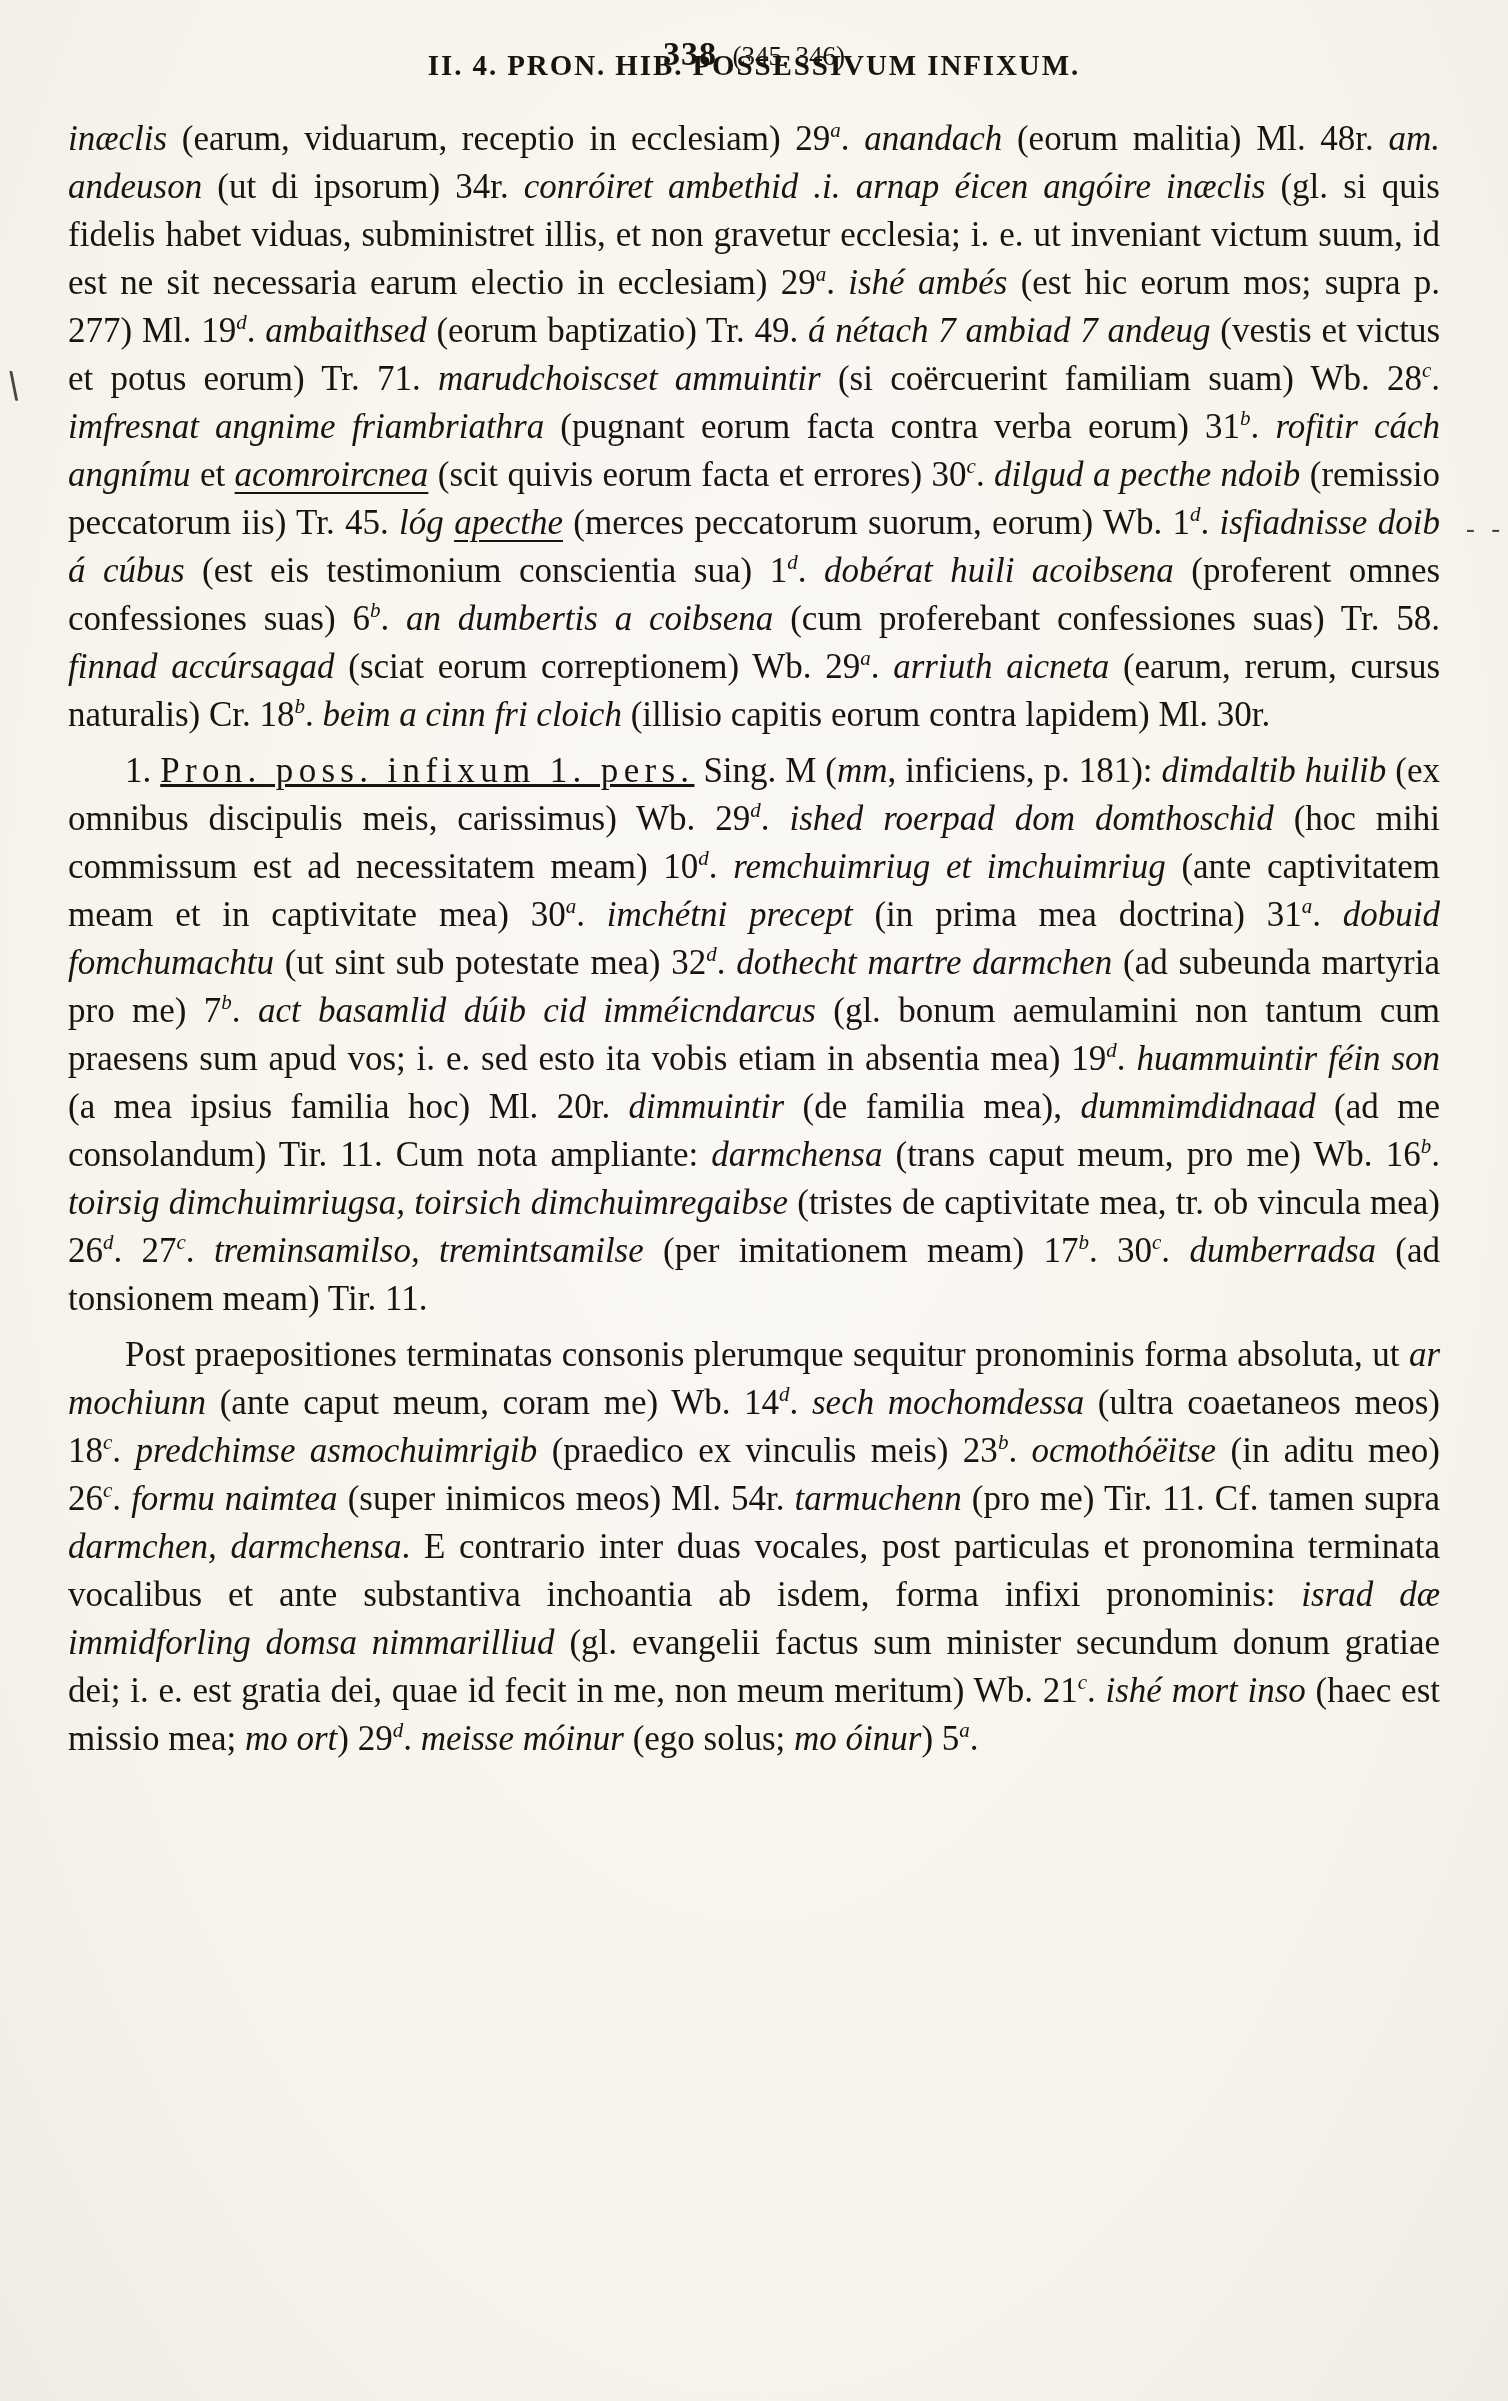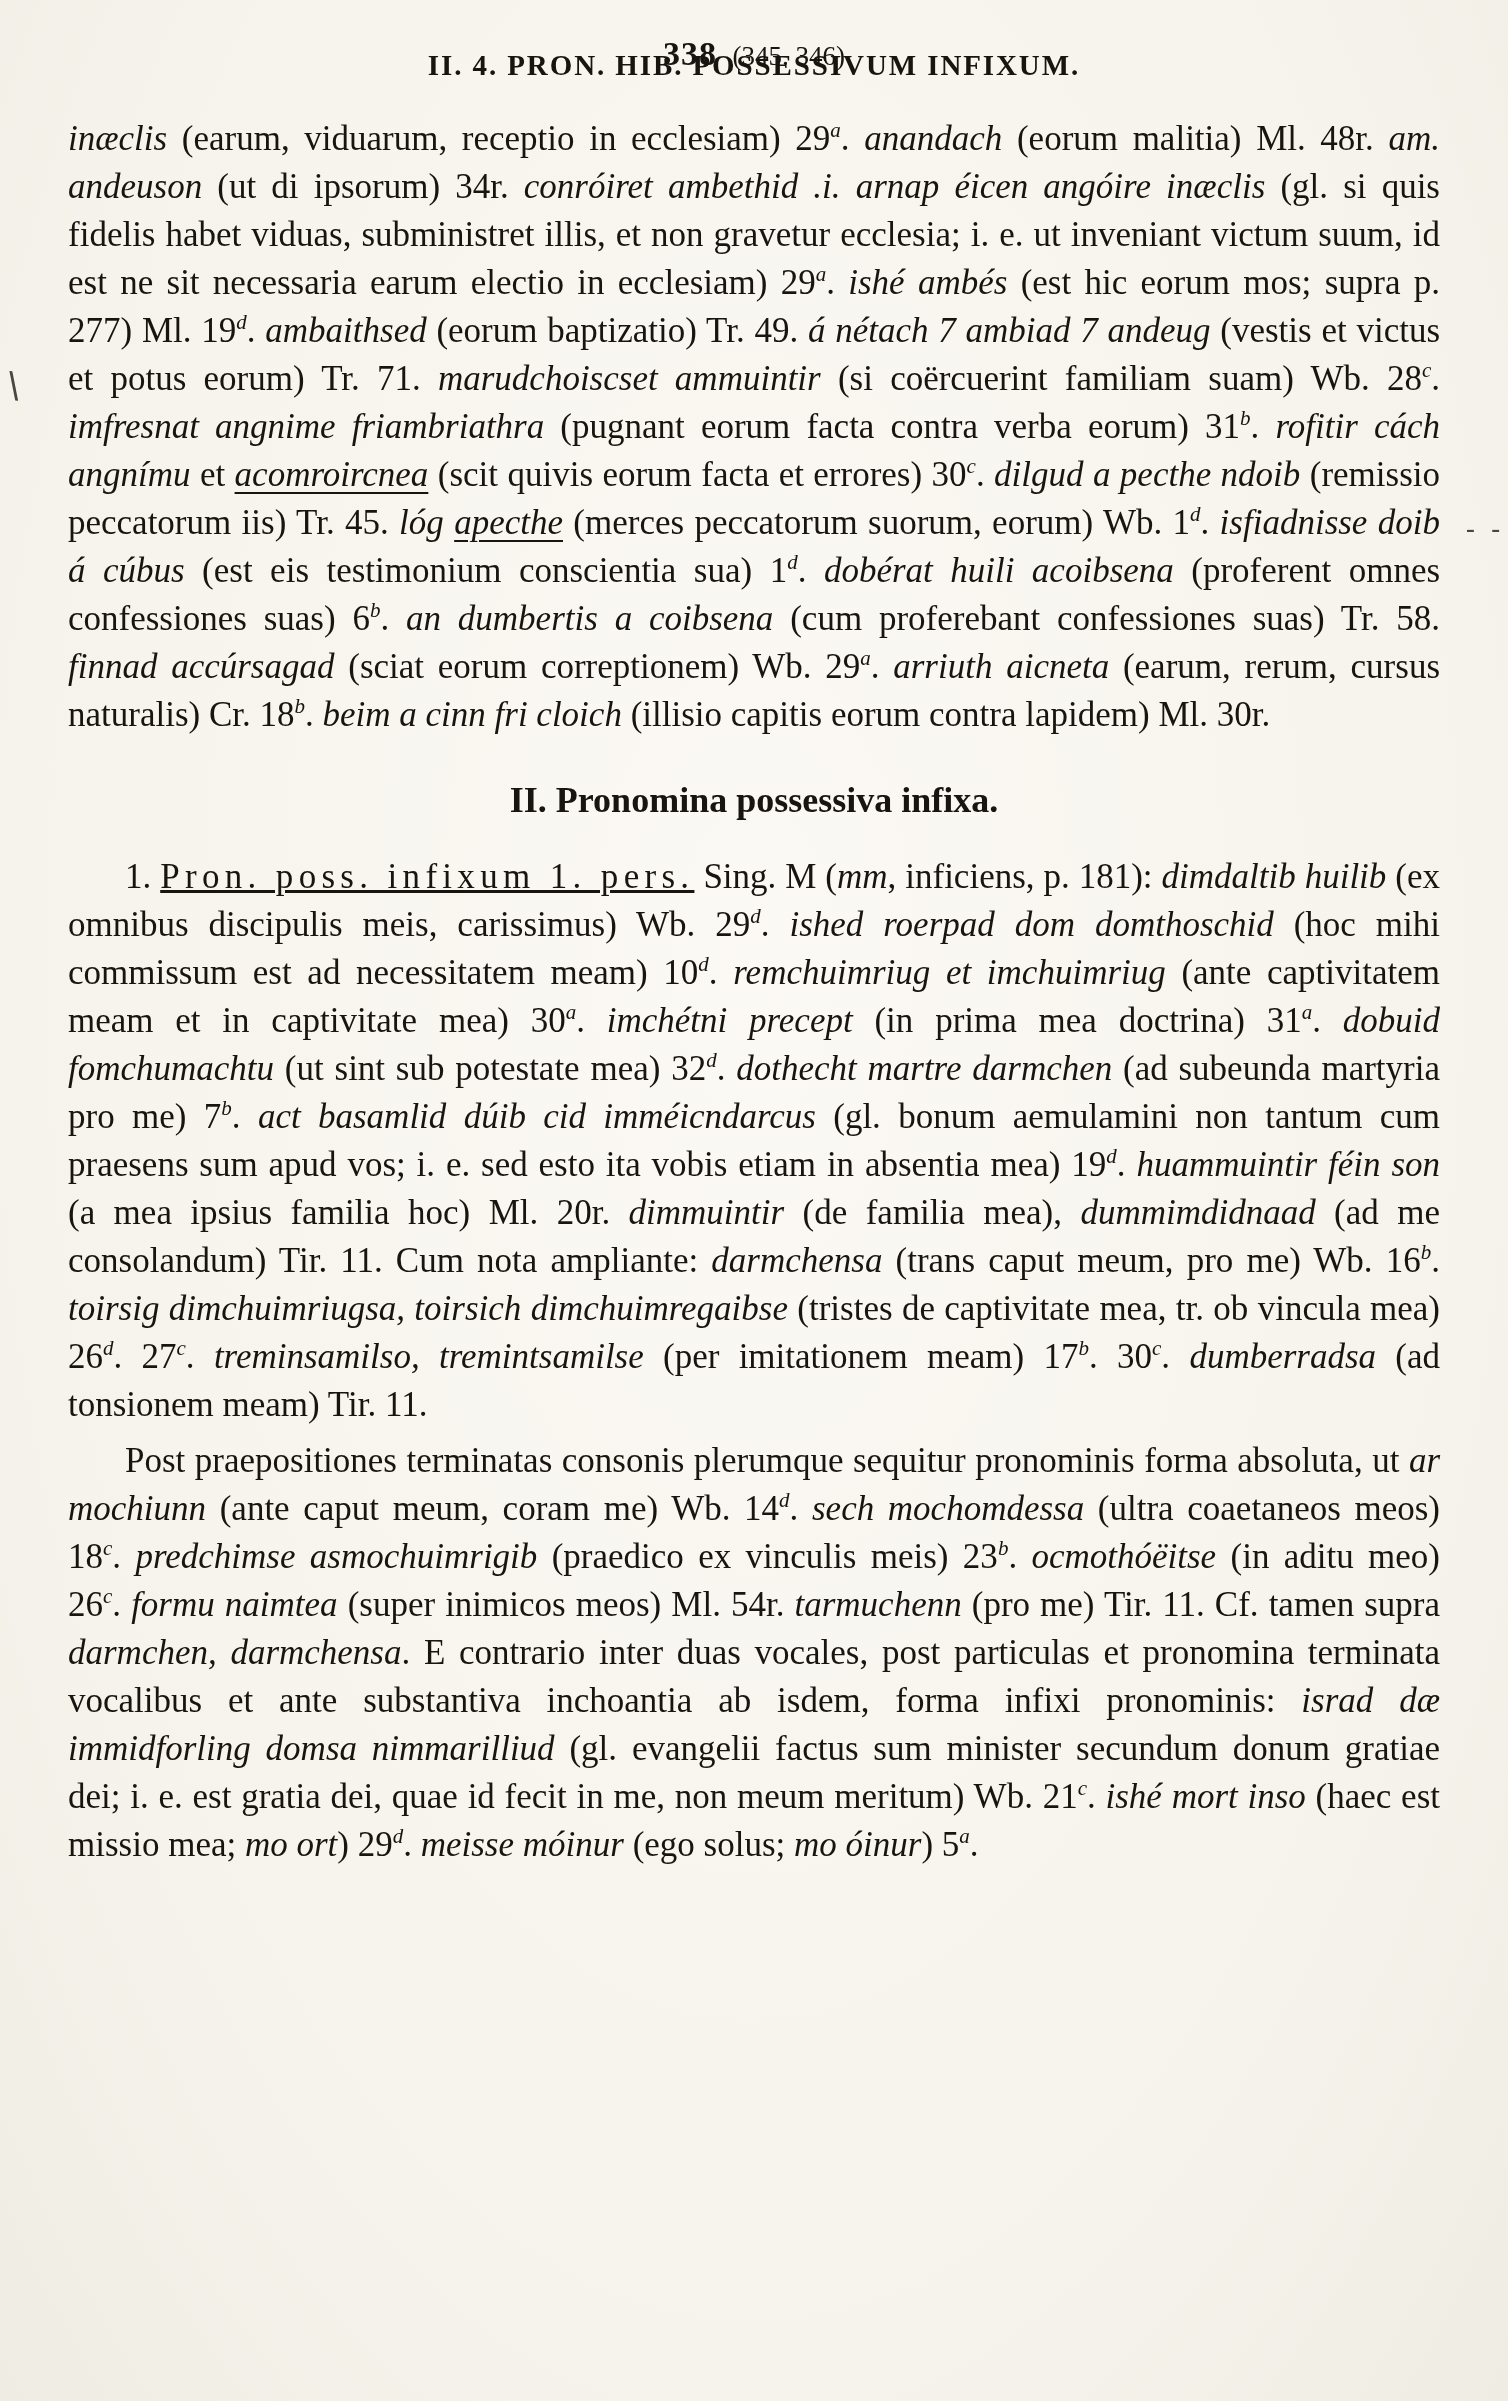--- a/index.html
+++ b/index.html
@@ -104,21 +104,20 @@
 
 <div class="page">
   <div class="scan-inner">
     <header class="pagehead">
       <span class="pagenum">338</span>
       <span class="sheetnums">(345. 346)</span>
       <span class="runtitle">II. 4. PRON. HIB. POSSESSIVUM INFIXUM.</span>
     </header>
     <main class="body-text">
         <p class="para"><span class="i">inæclis</span><span class="r"> (earum, viduarum, receptio in ecclesiam) 29</span><sup>a</sup><span class="r">. </span><span class="i">anandach</span><span class="r"> (eorum malitia) Ml. 48r. </span><span class="i">am. andeuson</span><span class="r"> (ut di ipsorum) 34r. </span><span class="i">conróiret ambethid .i. arnap éicen angóire inæclis</span><span class="r"> (gl. si quis fidelis habet viduas, subministret illis, et non gravetur ecclesia; i. e. ut inveniant victum suum, id est ne sit necessaria earum electio in ecclesiam) 29</span><sup>a</sup><span class="r">. </span><span class="i">ishé ambés</span><span class="r"> (est hic eorum mos; supra p. 277) Ml. 19</span><sup>d</sup><span class="r">. </span><span class="i">ambaithsed</span><span class="r"> (eorum baptizatio) Tr. 49. </span><span class="i">á nétach 7 ambiad 7 andeug</span><span class="r"> (vestis et victus et potus eorum) Tr. 71. </span><span class="i">marudchoiscset ammuintir</span><span class="r"> (si coërcuerint familiam suam) Wb. 28</span><sup>c</sup><span class="r">. </span><span class="i">imfresnat angnime friambriathra</span><span class="r"> (pugnant eorum facta contra verba eorum) 31</span><sup>b</sup><span class="r">. </span><span class="i">rofitir cách angnímu</span><span class="r"> et </span><span class="iu">acomroircnea</span><span class="r"> (scit quivis eorum facta et errores) 30</span><sup>c</sup><span class="r">. </span><span class="i">dilgud a pecthe ndoib</span><span class="r"> (remissio peccatorum iis) Tr. 45. </span><span class="i">lóg </span><span class="iu">apecthe</span><span class="r"> (merces peccatorum suorum, eorum) Wb. 1</span><sup>d</sup><span class="r">. </span><span class="i">isfiadnisse doib á cúbus</span><span class="r"> (est eis testimonium conscientia sua) 1</span><sup>d</sup><span class="r">. </span><span class="i">dobérat huili acoibsena</span><span class="r"> (proferent omnes confessiones suas) 6</span><sup>b</sup><span class="r">. </span><span class="i">an dumbertis a coibsena</span><span class="r"> (cum proferebant confessiones suas) Tr. 58. </span><span class="i">finnad accúrsagad</span><span class="r"> (sciat eorum correptionem) Wb. 29</span><sup>a</sup><span class="r">. </span><span class="i">arriuth aicneta</span><span class="r"> (earum, rerum, cursus naturalis) Cr. 18</span><sup>b</sup><span class="r">. </span><span class="i">beim a cinn fri cloich</span><span class="r"> (illisio capitis eorum contra lapidem) Ml. 30r.</span></p>
-        <h3 class="para heading"><span class="r">II. Pronomina possessiva infixa.</span></h3>
         <p class="para indent"><span class="r">1. </span><span class="g">Pron. poss. infixum 1. pers.</span><span class="r"> Sing. M (</span><span class="i">mm</span><span class="r">, inficiens, p. 181): </span><span class="i">dimdaltib huilib</span><span class="r"> (ex omnibus discipulis meis, carissimus) Wb. 29</span><sup>d</sup><span class="r">. </span><span class="i">ished roerpad dom domthoschid</span><span class="r"> (hoc mihi commissum est ad necessitatem meam) 10</span><sup>d</sup><span class="r">. </span><span class="i">remchuimriug et imchuimriug</span><span class="r"> (ante captivitatem meam et in captivitate mea) 30</span><sup>a</sup><span class="r">. </span><span class="i">imchétni precept</span><span class="r"> (in prima mea doctrina) 31</span><sup>a</sup><span class="r">. </span><span class="i">dobuid fomchumachtu</span><span class="r"> (ut sint sub potestate mea) 32</span><sup>d</sup><span class="r">. </span><span class="i">dothecht martre darmchen</span><span class="r"> (ad subeunda martyria pro me) 7</span><sup>b</sup><span class="r">. </span><span class="i">act basamlid dúib cid imméicndarcus</span><span class="r"> (gl. bonum aemulamini non tantum cum praesens sum apud vos; i. e. sed esto ita vobis etiam in absentia mea) 19</span><sup>d</sup><span class="r">. </span><span class="i">huammuintir féin son</span><span class="r"> (a mea ipsius familia hoc) Ml. 20r. </span><span class="i">dimmuintir</span><span class="r"> (de familia mea), </span><span class="i">dummimdidnaad</span><span class="r"> (ad me consolandum) Tir. 11. Cum nota ampliante: </span><span class="i">darmchensa</span><span class="r"> (trans caput meum, pro me) Wb. 16</span><sup>b</sup><span class="r">. </span><span class="i">toirsig dimchuimriugsa, toirsich dimchuimregaibse</span><span class="r"> (tristes de captivitate mea, tr. ob vincula mea) 26</span><sup>d</sup><span class="r">. 27</span><sup>c</sup><span class="r">. </span><span class="i">treminsamilso, tremintsamilse</span><span class="r"> (per imitationem meam) 17</span><sup>b</sup><span class="r">. 30</span><sup>c</sup><span class="r">. </span><span class="i">dumberradsa</span><span class="r"> (ad tonsionem meam) Tir. 11.</span></p>
         <p class="para indent"><span class="r">Post praepositiones terminatas consonis plerumque sequitur pronominis forma absoluta, ut </span><span class="i">ar mochiunn</span><span class="r"> (ante caput meum, coram me) Wb. 14</span><sup>d</sup><span class="r">. </span><span class="i">sech mochomdessa</span><span class="r"> (ultra coaetaneos meos) 18</span><sup>c</sup><span class="r">. </span><span class="i">predchimse asmochuimrigib</span><span class="r"> (praedico ex vinculis meis) 23</span><sup>b</sup><span class="r">. </span><span class="i">ocmothóëitse</span><span class="r"> (in aditu meo) 26</span><sup>c</sup><span class="r">. </span><span class="i">formu naimtea</span><span class="r"> (super inimicos meos) Ml. 54r. </span><span class="i">tarmuchenn</span><span class="r"> (pro me) Tir. 11. Cf. tamen supra </span><span class="i">darmchen, darmchensa</span><span class="r">. E contrario inter duas vocales, post particulas et pronomina terminata vocalibus et ante substantiva inchoantia ab isdem, forma infixi pronominis: </span><span class="i">israd dæ immidforling domsa nimmarilliud</span><span class="r"> (gl. evangelii factus sum minister secundum donum gratiae dei; i. e. est gratia dei, quae id fecit in me, non meum meritum) Wb. 21</span><sup>c</sup><span class="r">. </span><span class="i">ishé mort inso</span><span class="r"> (haec est missio mea; </span><span class="i">mo ort</span><span class="r">) 29</span><sup>d</sup><span class="r">. </span><span class="i">meisse móinur</span><span class="r"> (ego solus; </span><span class="i">mo óinur</span><span class="r">) 5</span><sup>a</sup><span class="r">.</span></p>
       </main>
   </div>
   <span class="mark mark-left">\</span>
   <span class="mark mark-right">- -</span>
 </div>
 
 
 </body></html>

